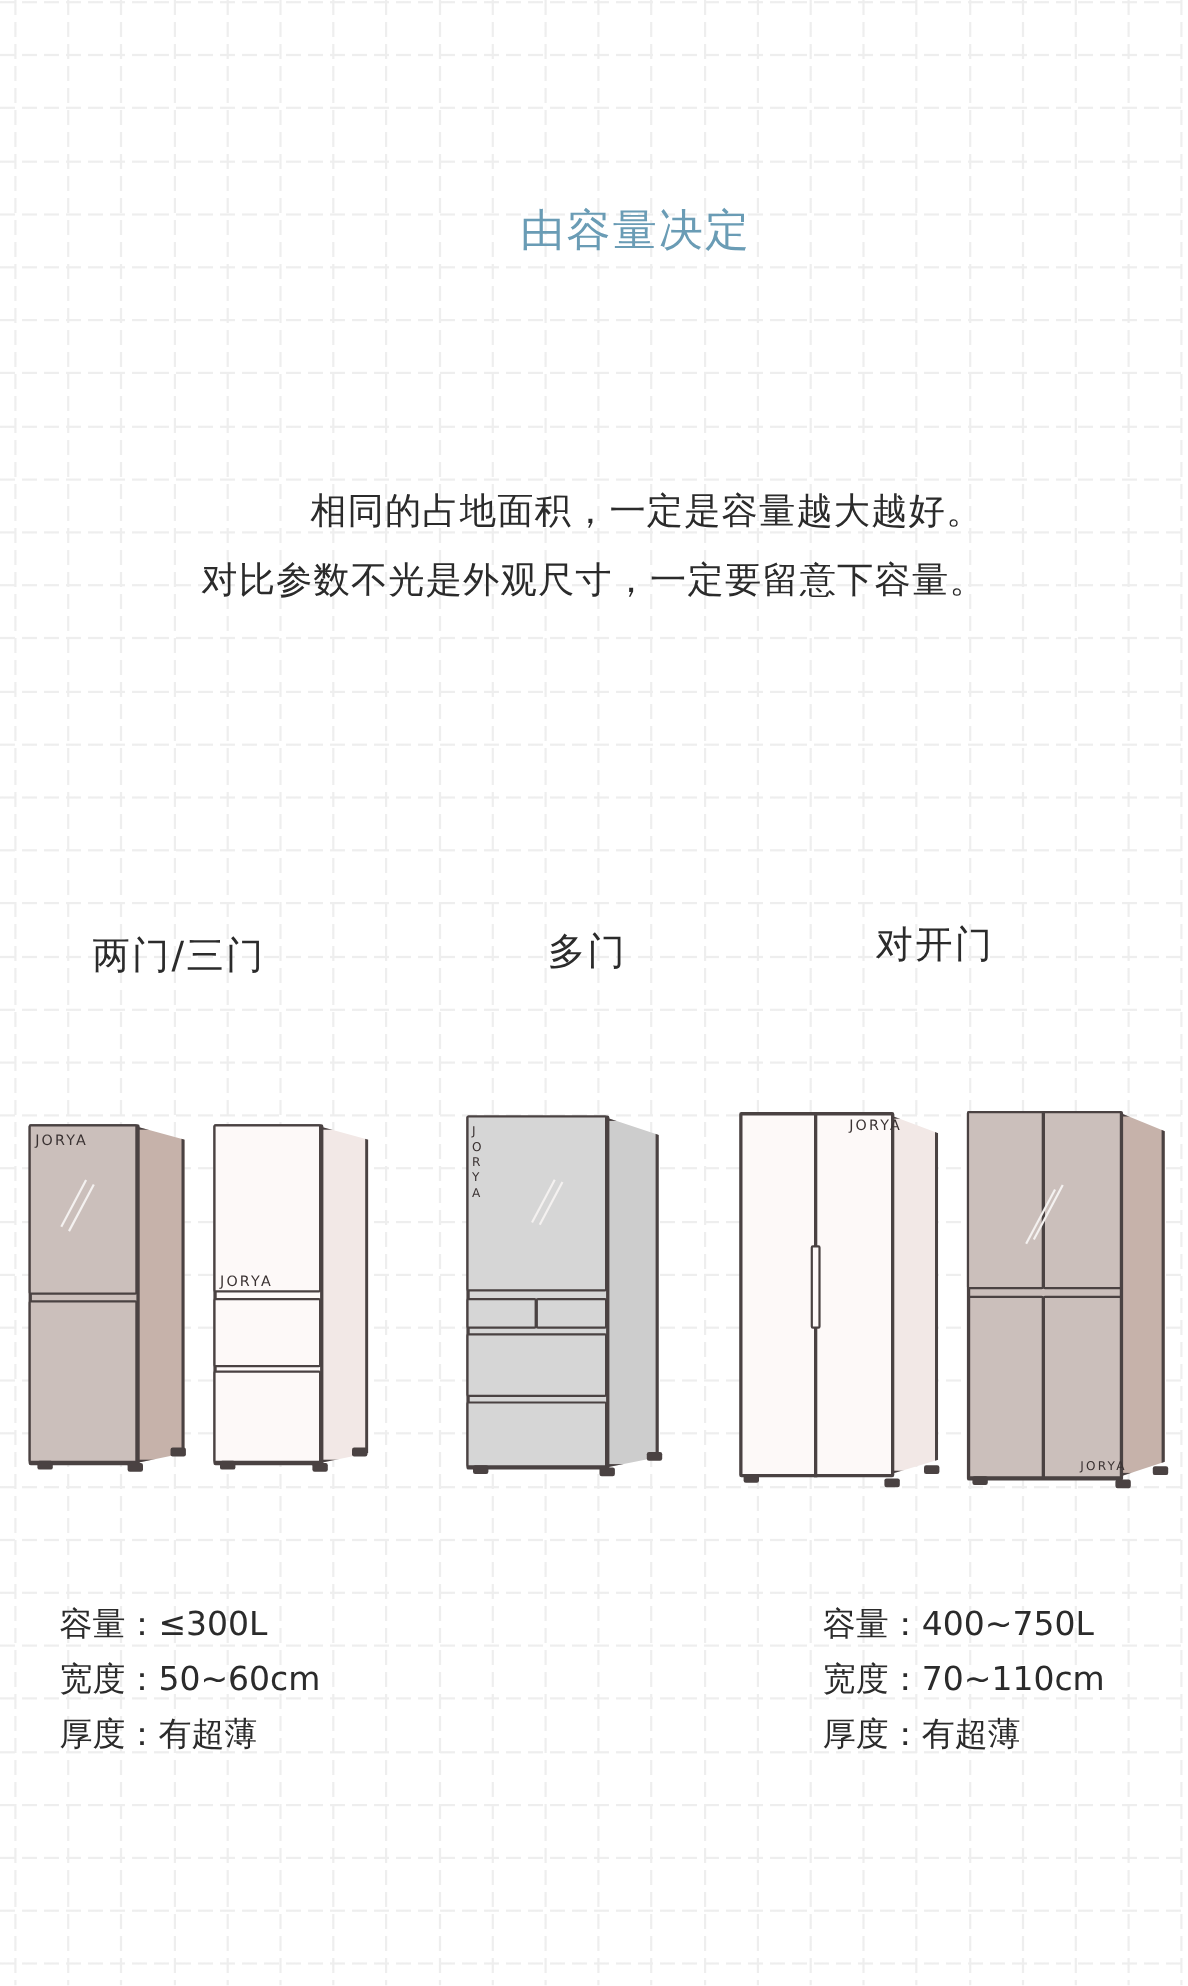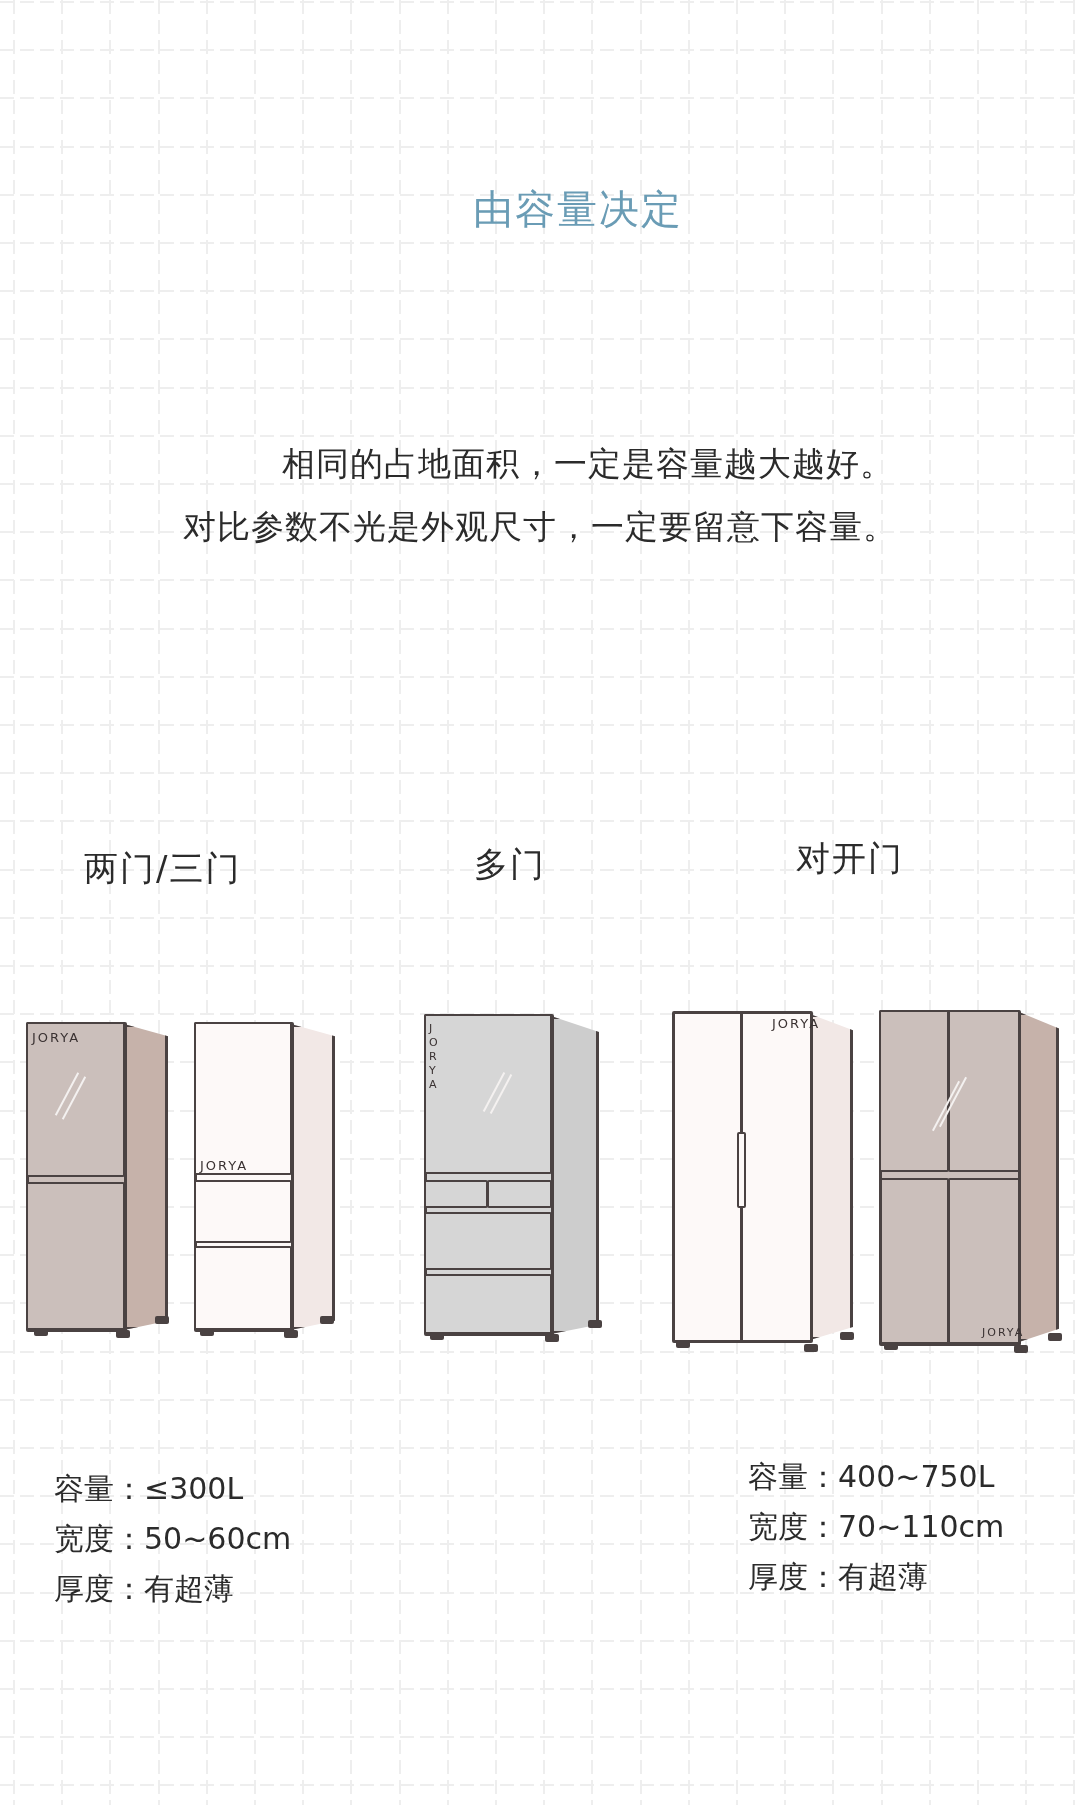--- a/index.html
+++ b/index.html
@@ -107,21 +107,21 @@
     <div class="gl-h" style="top: 1688px;"></div>
     <div class="gl-h" style="top: 1736px;"></div>
     <div class="gl-h" style="top: 1784px;"></div>
   </div>
 
 <div class="title">由容量决定</div>
 <div class="intro l1">相同的占地面积，一定是容量越大越好。</div>
 <div class="intro l2">对比参数不光是外观尺寸，一定要留意下容量。</div>
 
 <div class="cat" style="left:84px; top:846px;">两门/三门</div>
-<div class="cat" style="left:474px; top:842px;">多门</div>
+<div class="cat" style="left:498px; top:842px;">多门</div>
 <div class="cat" style="left:796px; top:836px;">对开门</div>
 
 <div class="fridge" style="left:0;top:0;">
   <div class="side" style="left:124px; top:1024px; width:44px; height:306px; background:#c6b2aa; clip-path:polygon(0 0,100% 4%,100% 97%,0 100%);"></div>
   <div class="front" style="left:26px; top:1022px; width:101px; height:310px; background:#cbbfbb;"></div>
   <div class="door" style="left:26px; top:1022px; width:99px; height:155px; background:#cbbfbb;"></div>
   <div class="door" style="left:26px; top:1182px; width:99px; height:148px; background:#cbbfbb;"></div>
   <div class="logo" style="left:32px; top:1030px;">JORYA</div>
   <div class="gloss" style="left:66px; top:1070px;"></div>
   <div class="gloss" style="left:73px; top:1074px;"></div>
@@ -177,21 +177,21 @@
   <div class="door" style="left:880px; top:1178px; width:69px; height:166px; background:#cbbfbb;"></div>
   <div class="door" style="left:948px; top:1178px; width:72px; height:166px; background:#cbbfbb;"></div>
   <div class="gloss" style="left:945px; top:1078px; height:56px;"></div>
   <div class="gloss" style="left:952px; top:1074px; height:56px;"></div>
   <div class="logo" style="left:982px; top:1326px; font-size:11px;">JORYA</div>
   <div class="foot" style="left:884px; top:1342px;"></div>
   <div class="foot" style="left:1014px; top:1345px;"></div>
   <div class="foot" style="left:1048px; top:1333px;"></div>
 </div>
 
-<div class="spec" style="left:54px; top:1452px;margin-top:12px;">
+<div class="spec" style="left:54px; top:1452px;">
   <div class="row"><span>容量</span><span>：</span><span>≤300L</span></div>
   <div class="row"><span>宽度</span><span>：</span><span>50~60cm</span></div>
   <div class="row"><span>厚度</span><span>：</span><span>有超薄</span></div>
 </div>
 
 <div class="spec" style="left:392px; top:1452px;">
 </div>
 
 <div class="spec" style="left:748px; top:1452px;">
   <div class="row"><span>容量</span><span>：</span><span>400~750L</span></div>

